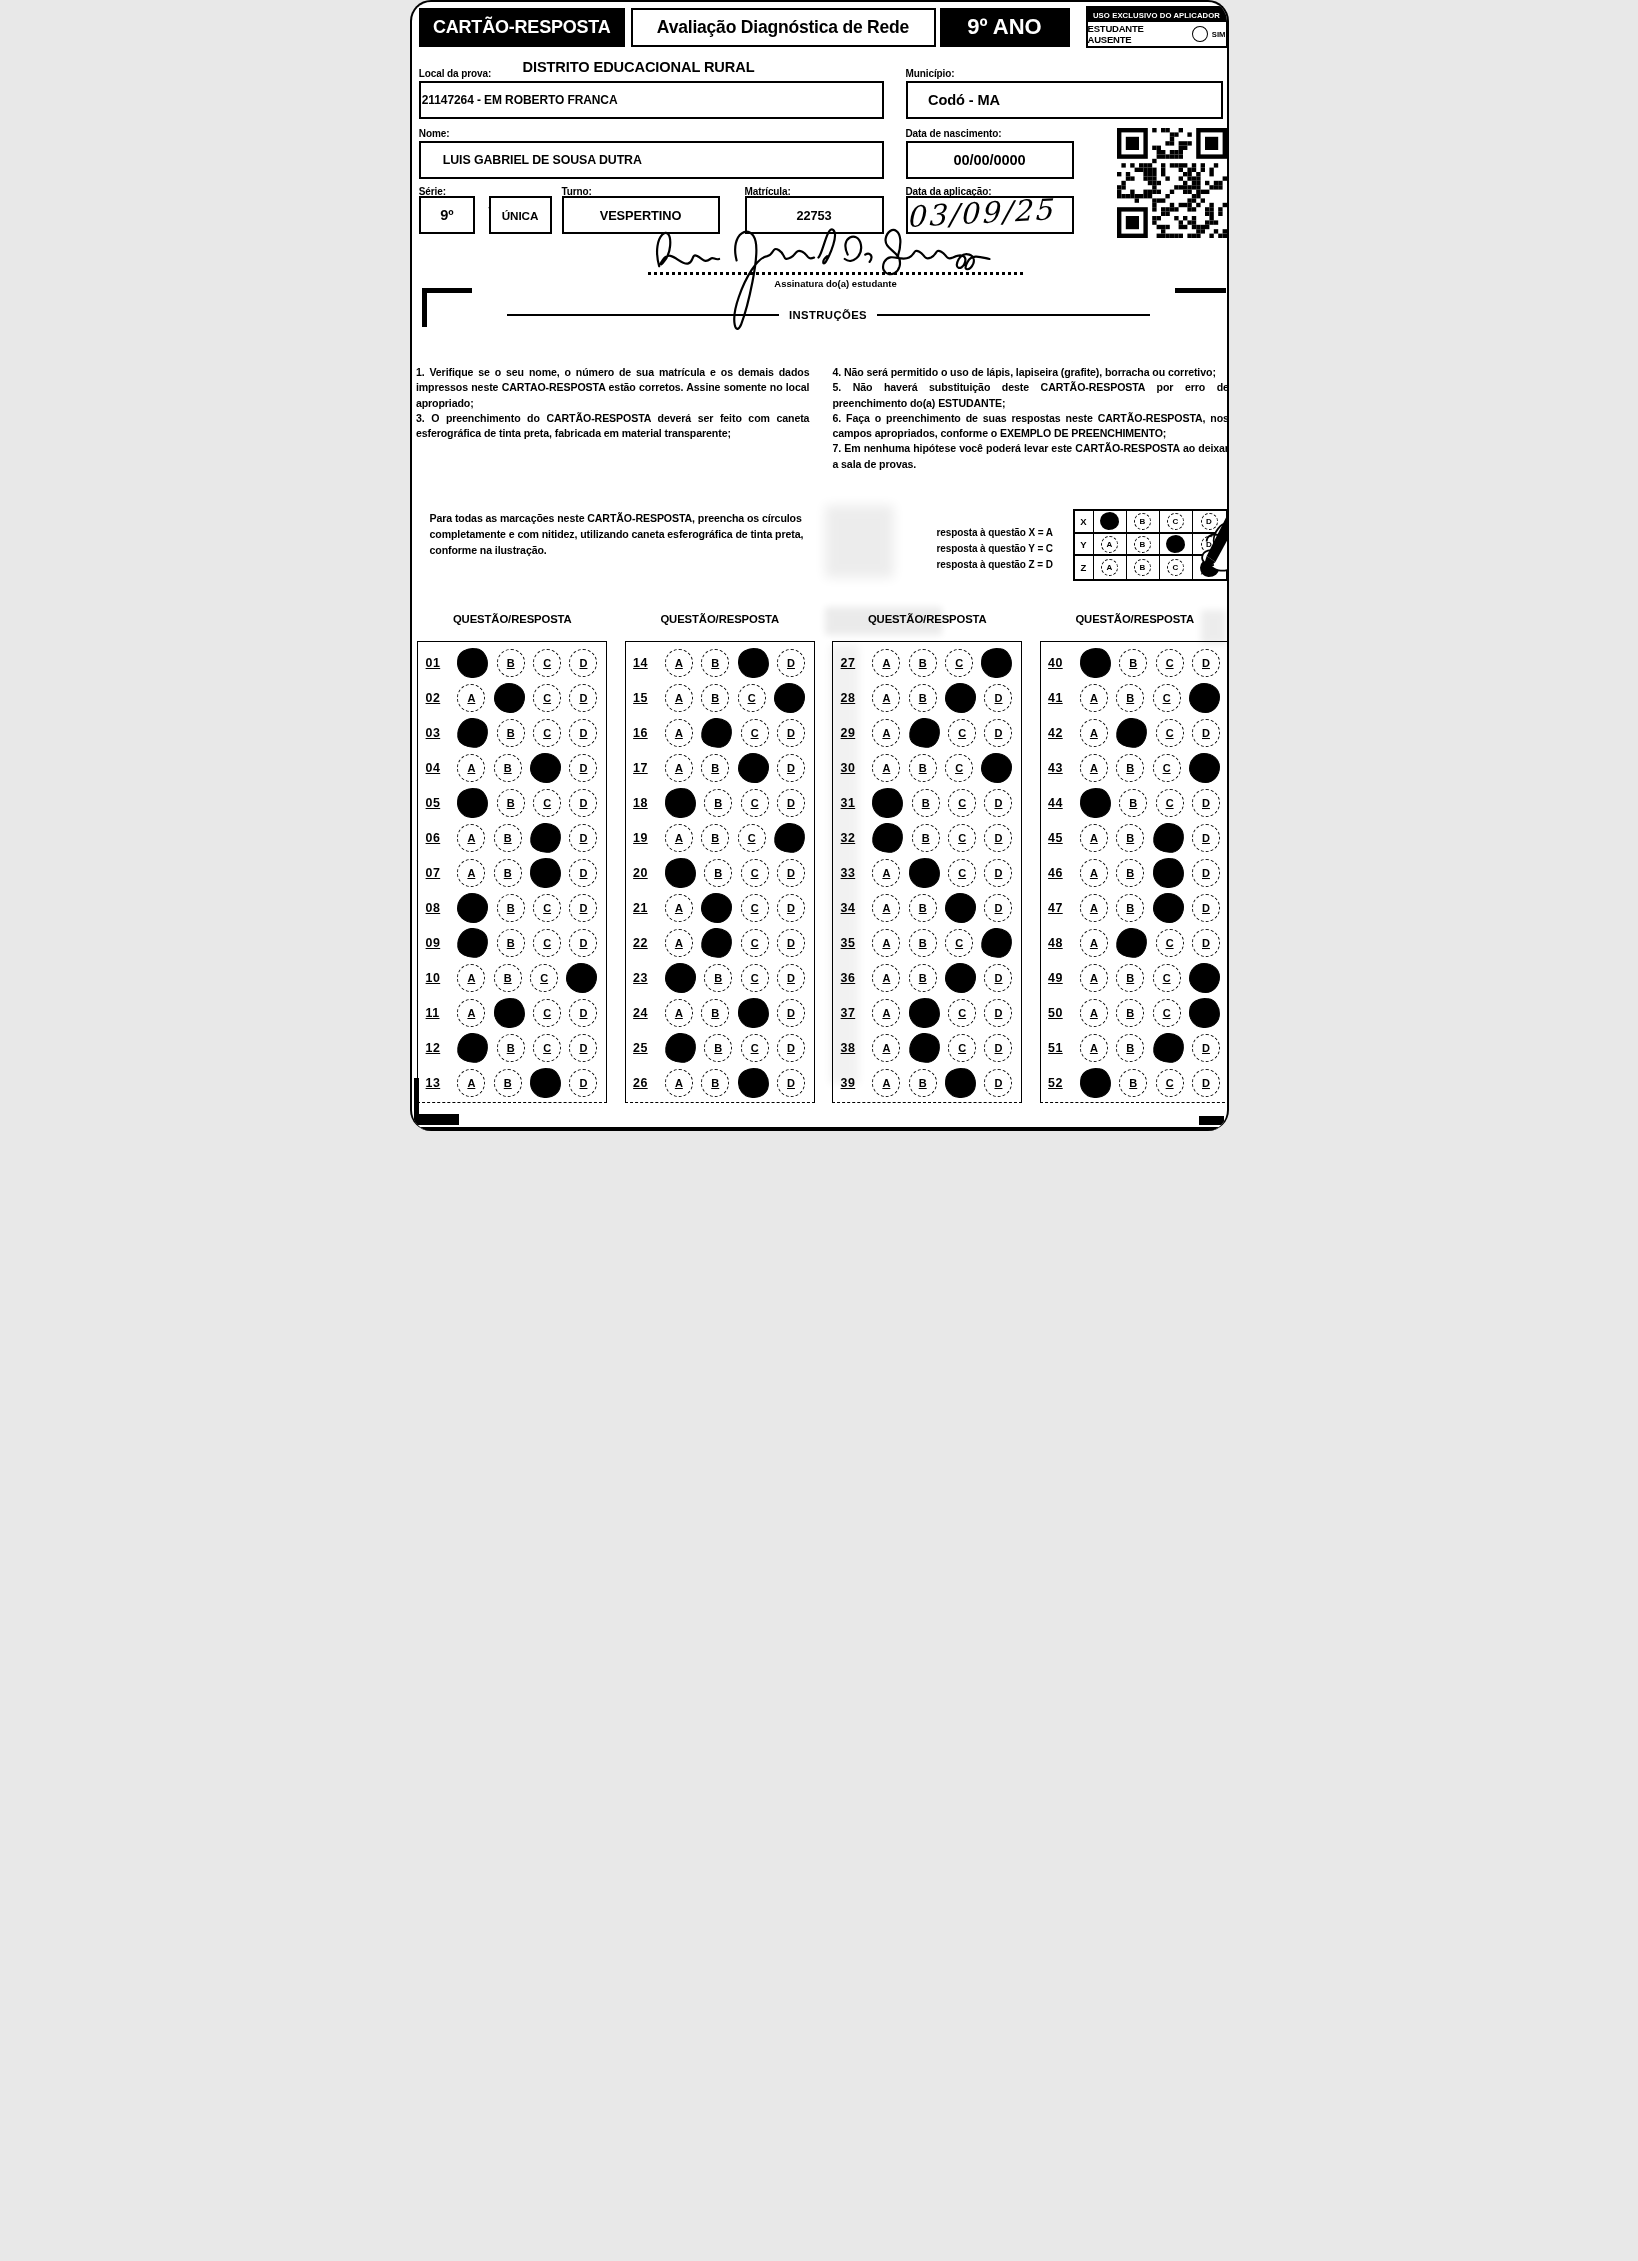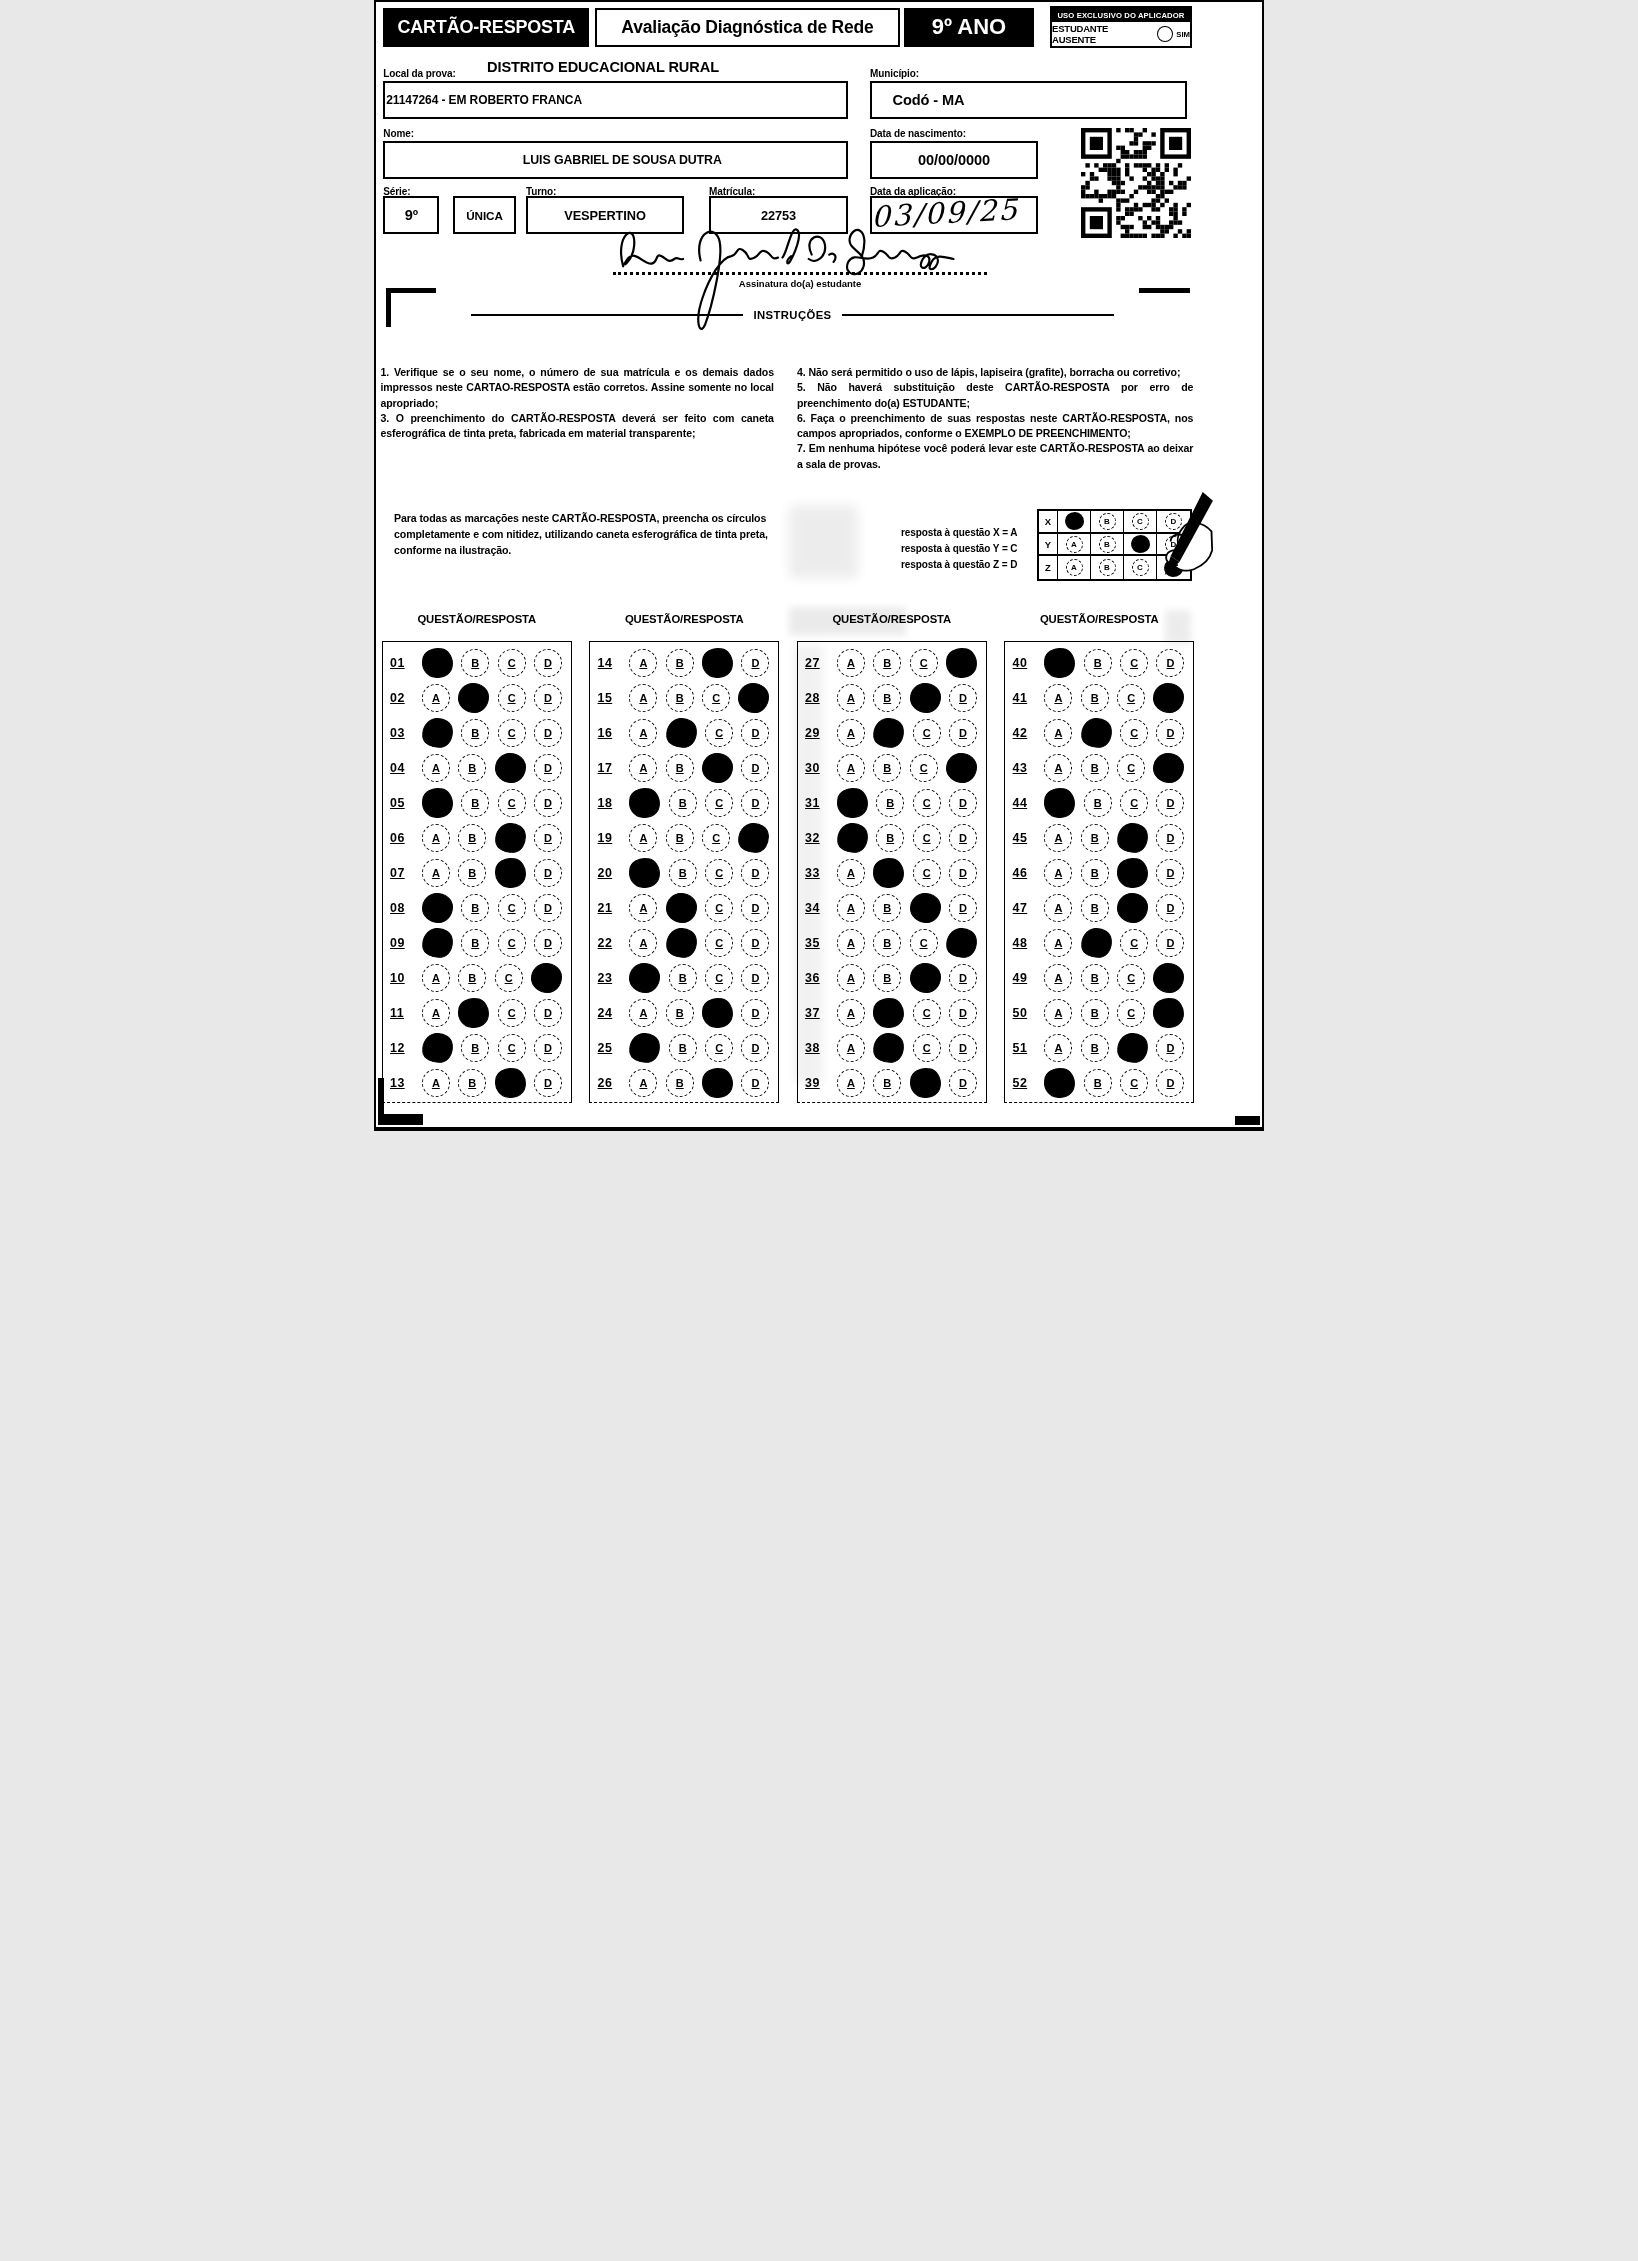--- a/index.html
+++ b/index.html
@@ -1,18 +1,18 @@
 <!DOCTYPE html>
 <html style="font-size:11.7px"><head>
 <meta charset="utf-8">
 <style>
   html,body{margin:0;padding:0;background:#e8e8e8;}
-  .page{position:relative;width:890px;height:1131px;margin:0 auto;background:#fff;
+  .page{position:relative;width:819px;height:1131px;margin:0 auto;background:#fff;
         font-family:"Liberation Sans",sans-serif;color:#000;overflow:hidden;
-        border-left:2.2px solid #000;border-top:2.2px solid #000;border-right:2.2px solid #000;box-sizing:border-box;}
+        border-left:2.2px solid #000;border-top:2.2px solid #000;border-right:2.2px solid #000;box-sizing:border-box;border-radius:21px;}
   .abs{position:absolute;}
   
   .hdr-black{background:#000;color:#fff;display:flex;align-items:center;justify-content:center;}
   #hdr-left{left:7.3px;top:5.8px;width:206px;height:39px;font-size:18px;font-weight:bold;letter-spacing:-0.2px;}
   #hdr-center{left:219px;top:5.8px;width:305px;height:39px;border:2.9px solid #000;box-sizing:border-box;
               display:flex;align-items:center;justify-content:center;font-size:17.5px;font-weight:bold;letter-spacing:-0.2px;}
   #hdr-grade{left:528px;top:5.8px;width:130px;height:39px;font-size:22px;font-weight:bold;}
   #applicator{left:674px;top:4.4px;width:142px;height:42px;border:2.2px solid #000;box-sizing:border-box;}
   #applicator .strip{background:#000;color:#fff;height:14px;display:flex;align-items:center;justify-content:center;
                      font-size:7.7px;font-weight:bold;letter-spacing:0.1px;}
@@ -25,21 +25,21 @@
   .fbox{border:2.2px solid #000;box-sizing:border-box;display:flex;align-items:center;background:#fff;}
   .fbox .val{font-weight:bold;letter-spacing:-0.1px;}
   #district{left:111px;top:57px;font-size:14.6px;font-weight:bold;letter-spacing:-0.1px;}
   #local-label{left:7.3px;top:66px;}
   #school-box{left:7.3px;top:79px;width:465px;height:38px;padding-left:1px;}
   #school-box .val{font-size:12px;}
   #municipio-label{left:494px;top:66px;}
   #municipio-box{left:494px;top:79px;width:317px;height:38px;padding-left:20.5px;}
   #municipio-box .val{font-size:14.6px;}
   #nome-label{left:7.3px;top:126px;}
-  #nome-box{left:7.3px;top:139px;width:465px;height:38px;padding-left:13px;justify-content:center;}
+  #nome-box{left:7.3px;top:139px;width:465px;height:38px;padding-left:22px;}
   #nome-box .val{font-size:12.4px;}
   #nasc-label{left:494px;top:126px;}
   #nasc-box{left:494px;top:139px;width:168px;height:38px;justify-content:center;}
   #nasc-box .val{font-size:14.6px;}
   #serie-label{left:7.3px;top:184px;}   #serie-box{left:7.3px;top:194px;width:56px;height:38px;justify-content:center;}
   #serie-box .val{font-size:14.6px;}
   #turma-label{left:77px;top:184px;margin-top:20px;}  #turma-box{left:77px;top:194px;width:63px;height:38px;justify-content:center;}
   #turma-box .val{font-size:11.7px;}
   #turno-label{left:150px;top:184px;}  #turno-box{left:150px;top:194px;width:158px;height:38px;justify-content:center;}
   #turno-box .val{font-size:12.8px;}

